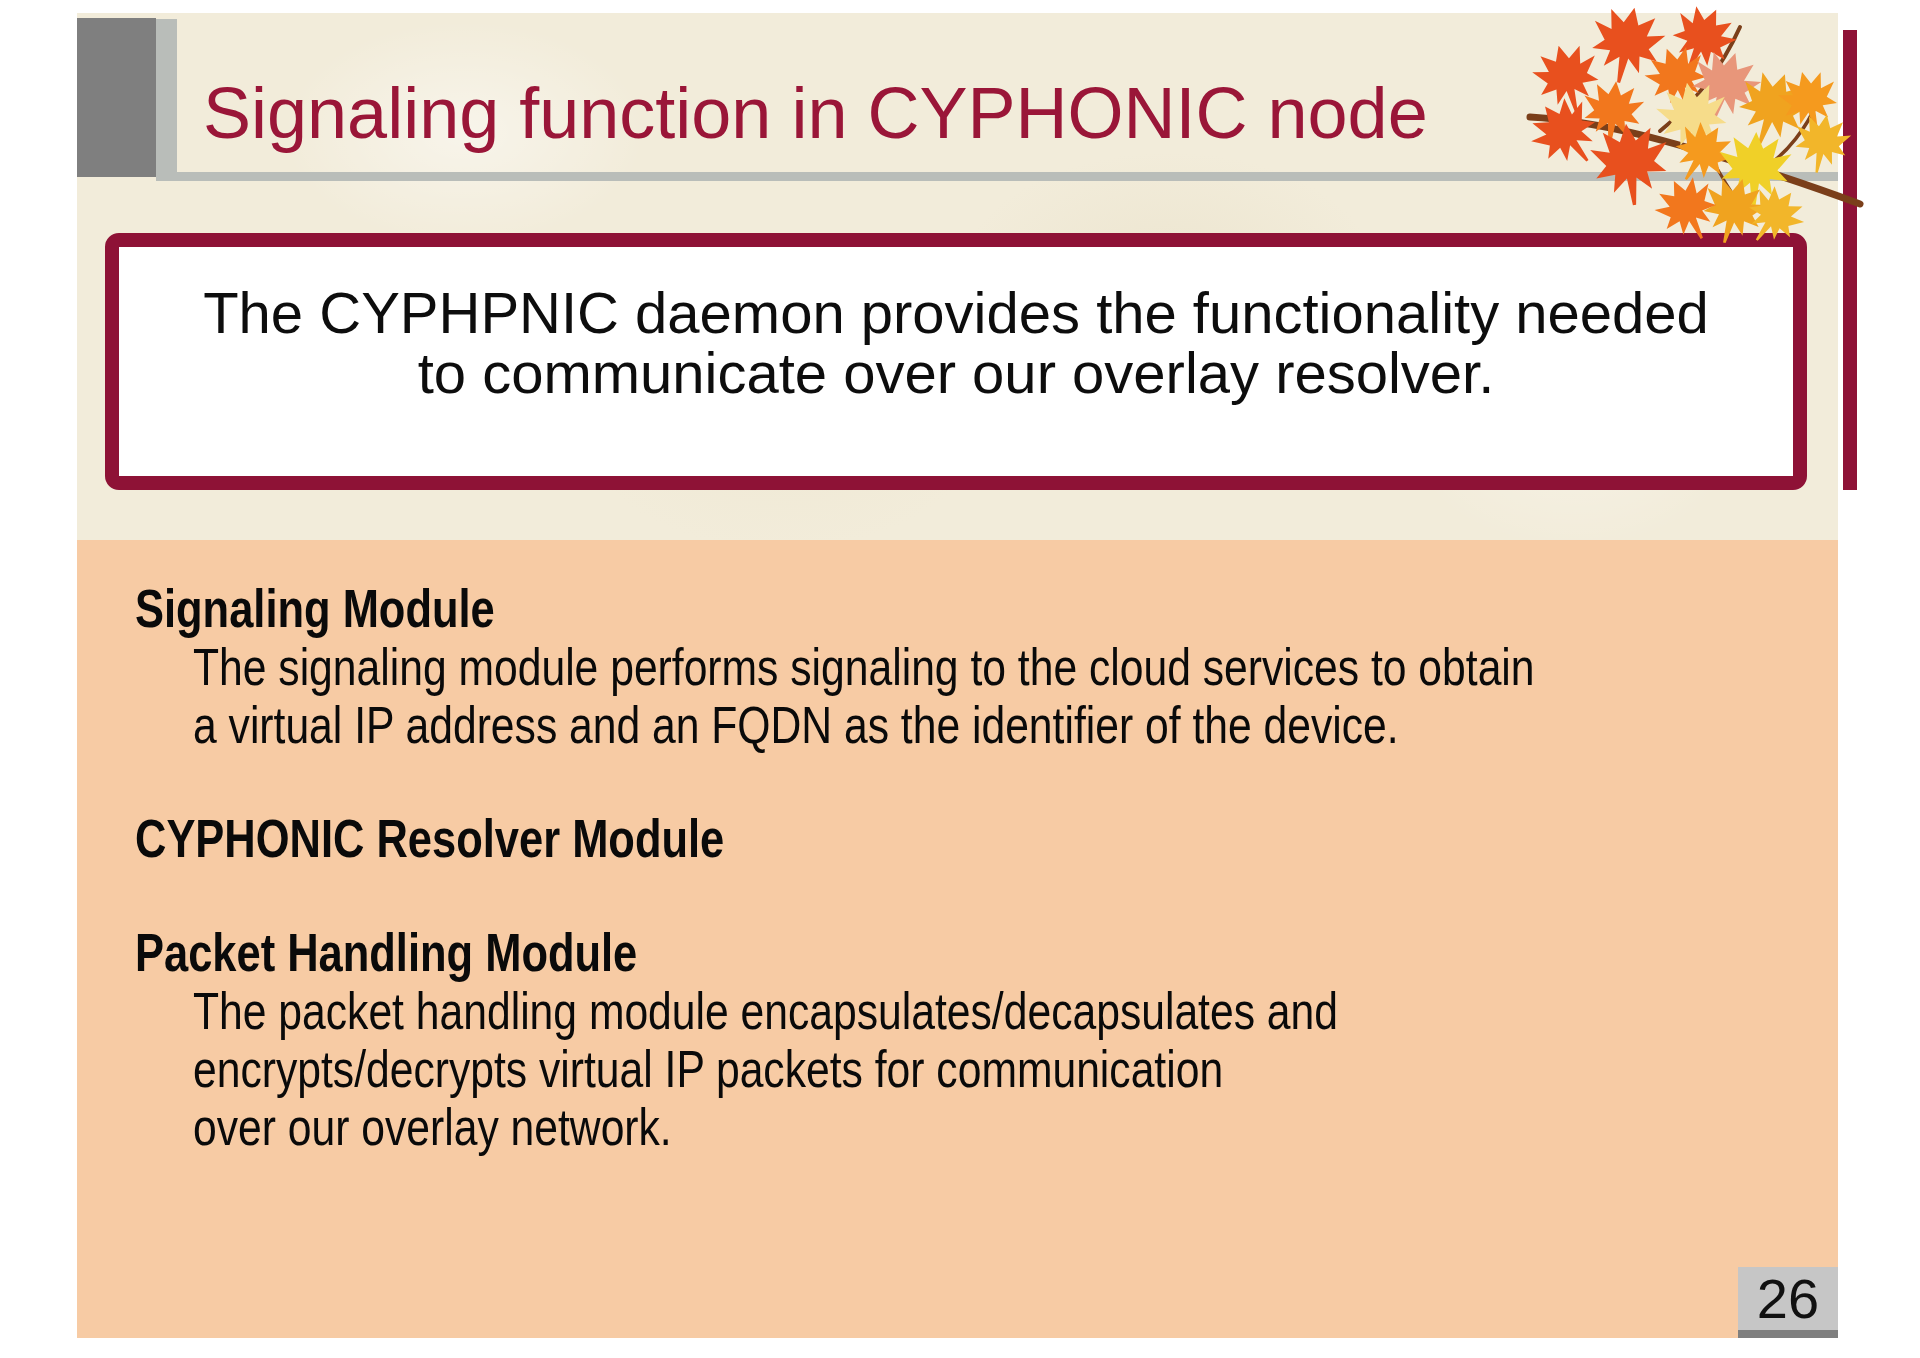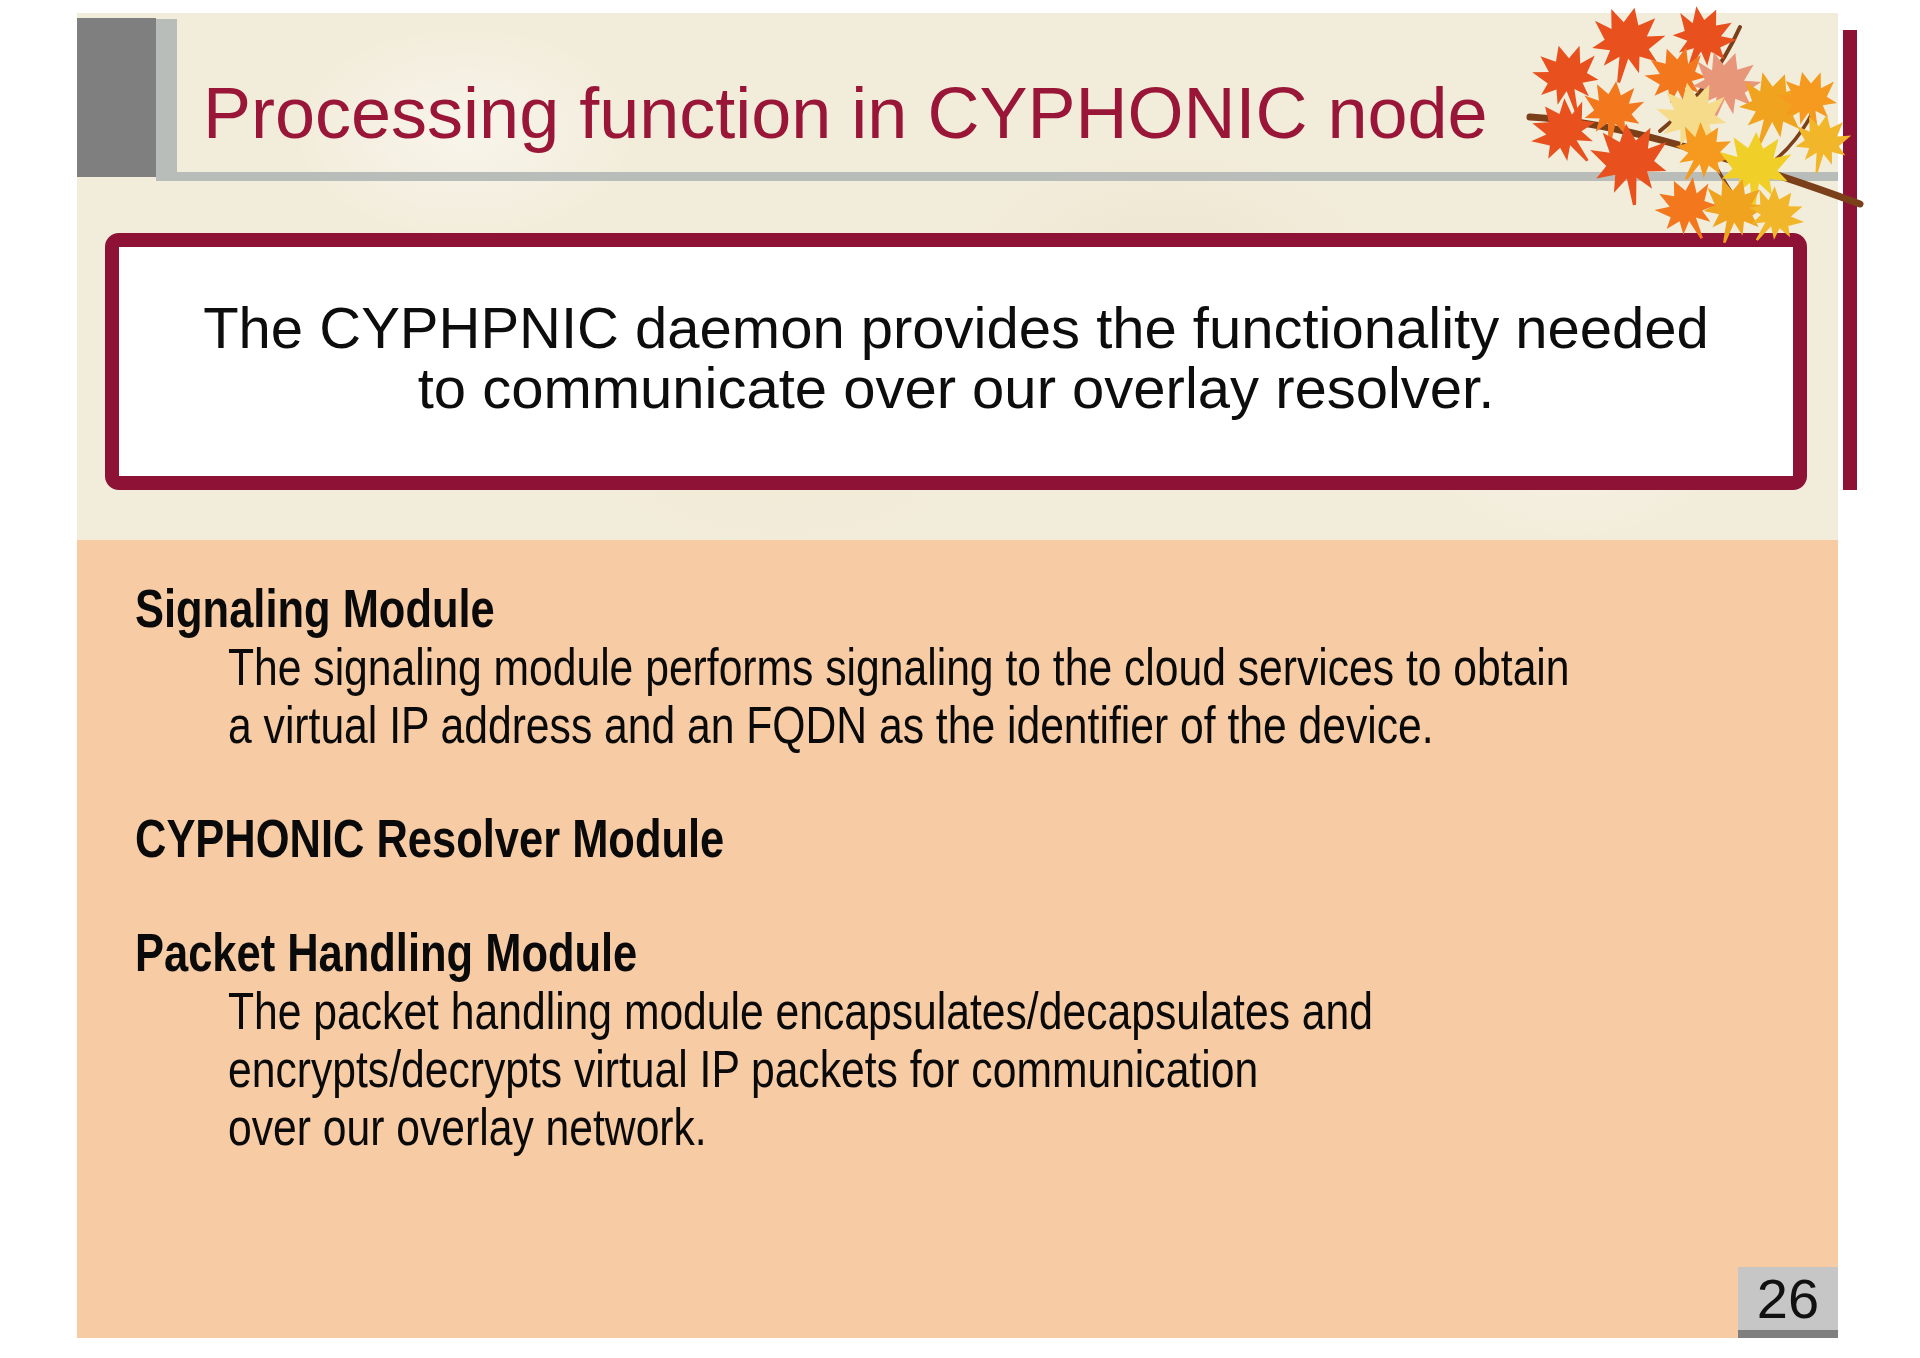--- a/index.html
+++ b/index.html
@@ -25,32 +25,32 @@
   .slide-title {
     position:absolute; left:126px; top:57px; height:86px; line-height:86px;
     font-size:72px; color:#9a1638; white-space:nowrap; letter-spacing:0px;
   }
   .right-accent-bar { position:absolute; left:1766px; top:17px; width:14px; height:460px; background:#8e1236; }
 
   .callout {
     position:absolute; left:28px; top:220px; width:1674px; height:229px;
     background:#ffffff; border:14px solid #8e1236; border-radius:14px;
   }
-  .callout-text { padding-top:51px; text-align:center; color:#0d0d0d; }
+  .callout-text { padding-top:36px; text-align:center; color:#0d0d0d; }
   .callout-text div { font-size:58px; line-height:60px; white-space:nowrap; }
 
   .content-panel { position:absolute; left:0; top:527px; width:1761px; height:798px; background:#f7cba4; }
 
   .sections { position:absolute; left:58px; top:567px; width:1650px; }
   .section { margin-bottom:56px; }
   .section-heading {
     font-size:53px; font-weight:bold; line-height:58px; color:#0a0a0a;
     transform:scaleX(0.82); transform-origin:0 50%; white-space:nowrap;
   }
-  .section-body { margin-left:93px; }
+  .section-body { margin-left:58px; }
   .section-line {
     font-size:52px; line-height:58px; color:#0a0a0a;
     transform:scaleX(0.82); transform-origin:0 50%; white-space:nowrap;
   }
 
   .page-num-box {
     position:absolute; left:1661px; top:1254px; width:100px; height:63px;
     background:#c6c6c6; border-bottom:8px solid #7f7f7f;
     text-align:center; font-size:56px; line-height:63px; color:#111111;
   }
@@ -59,21 +59,21 @@
 </style>
 </head>
 <body>
 
 <div class="slide">
 
   <div class="gray-square"></div>
   <div class="silver-vbar"></div>
   <div class="silver-hbar"></div>
 
-  <div class="slide-title">Processing function in CYPHONIC node</div>
+  <div class="slide-title">Signaling function in CYPHONIC node</div>
 
   <div class="right-accent-bar"></div>
 
   <div class="callout">
     <div class="callout-text">
       <div>The CYPHPNIC daemon provides the functionality needed</div>
       <div>to communicate over our overlay resolver.</div>
     </div>
   </div>
 

